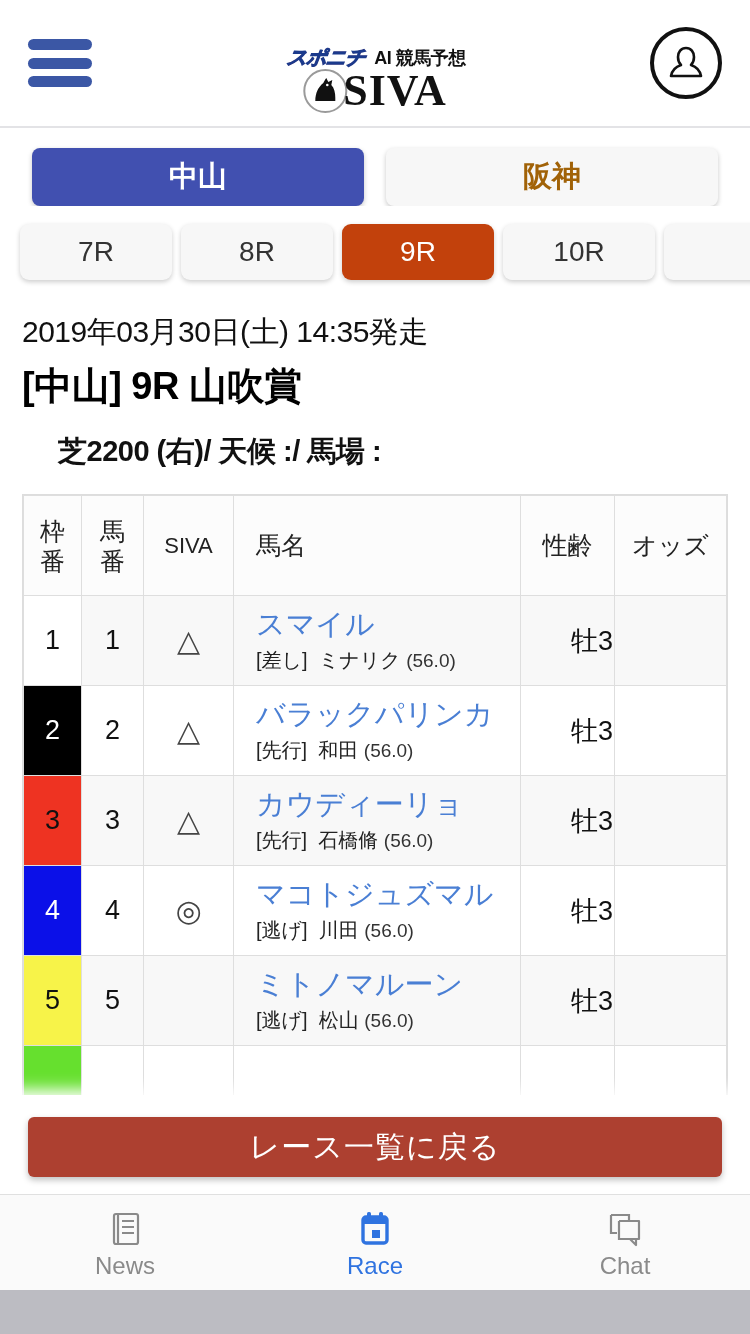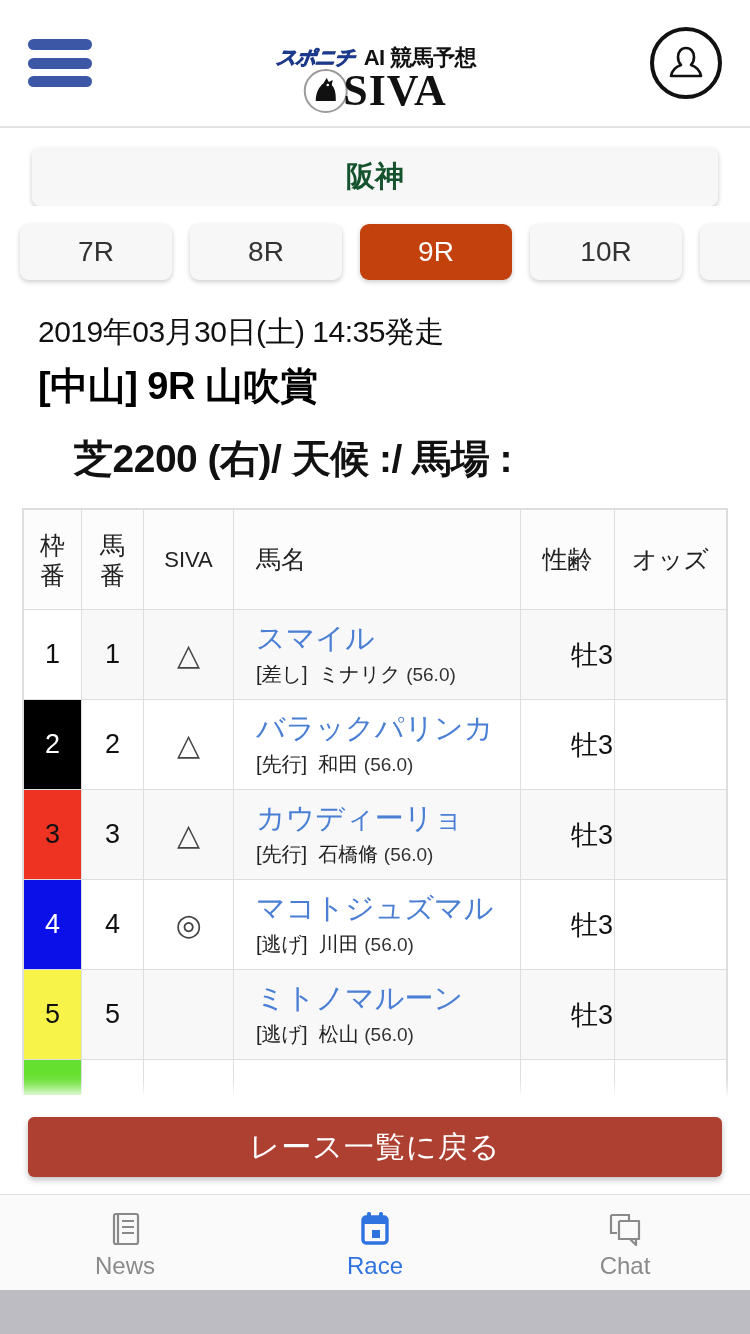--- a/index.html
+++ b/index.html
@@ -27,59 +27,59 @@
   .sponichi{
     display:inline-block;
     font-family:"Liberation Sans",sans-serif;
     font-weight:bold;font-style:italic;font-size:20px;line-height:20px;
     letter-spacing:-1px;
     color:#e01b1b;
     -webkit-text-stroke:1px #1b3a8c;
     padding:1px 3px;
     transform:skewX(-8deg);
   }
-  .ai-label{font-size:22px;font-weight:bold;color:#111;letter-spacing:-0.5px;line-height:20px;}
+  .ai-label{font-size:18px;font-weight:bold;color:#111;letter-spacing:-0.5px;line-height:20px;}
   .brand-bottom{display:flex;align-items:center;gap:2px;margin-top:1px;}
   .horse-badge{width:40px;height:40px;border-radius:50%;border:2px solid #9a9a9a;display:flex;align-items:center;justify-content:center;background:#fff;overflow:hidden;}
   .siva-word{font-family:"Liberation Serif","DejaVu Serif",serif;font-size:44px;font-weight:bold;line-height:44px;color:#111;letter-spacing:1px;margin-left:-6px;}
   .avatar{width:72px;height:72px;border-radius:50%;border:4px solid #111;display:flex;align-items:center;justify-content:center;box-sizing:border-box;overflow:hidden;cursor:pointer;background:#fff;}
 
   
   .venue-row{
     display:flex;gap:22px;padding:20px 32px 0 32px;box-sizing:border-box;background:#fff;
   }
   .venue-tab{
     flex:1;height:58px;border-radius:8px;
     display:flex;align-items:center;justify-content:center;
-    font-size:29px;font-weight:bold;color:#14532d;
+    font-size:29px;font-weight:bold;color:#a16207;
     background:#f7f7f7;
     box-shadow:0 2px 5px rgba(0,0,0,0.22);
     cursor:pointer;user-select:none;
   }
   .venue-tab.active{background:#4150b0;color:#ffffff;}
 
   
   .race-row{
-    display:flex;gap:18px;padding:18px 0 16px 20px;
+    display:flex;gap:9px;padding:18px 0 16px 20px;
     overflow:hidden;background:#fff;
   }
   .race-tab{
     min-width:152px;height:56px;border-radius:9px;
     display:flex;align-items:center;justify-content:center;
     font-size:28px;color:#333;background:#f7f7f7;
     box-shadow:0 2px 5px rgba(0,0,0,0.2);
     flex:0 0 auto;cursor:pointer;user-select:none;
   }
   .race-tab.active{background:#c2410c;color:#fff;}
 
   
-  .race-info{padding:14px 22px 0 38px;}
+  .race-info{padding:14px 22px 0 22px;}
   .race-date{font-size:30px;color:#111;letter-spacing:-0.5px;line-height:44px;}
   .race-title{font-size:38px;font-weight:bold;color:#000;letter-spacing:-0.5px;line-height:56px;margin-top:4px;}
-  .race-cond{font-size:39px;font-weight:bold;color:#111;margin:18px 0 0 36px;letter-spacing:-0.5px;}
+  .race-cond{font-size:29px;font-weight:bold;color:#111;margin:18px 0 0 36px;letter-spacing:-0.5px;}
 
   
   .table-wrap{
     margin:22px 22px 0 22px;
     border:1px solid #dddddd;
     border-bottom:none;
     overflow:hidden;
     flex:1 1 auto;
   }
   table.entries{border-collapse:collapse;width:100%;table-layout:fixed;}
@@ -188,20 +188,23 @@
     </div>
 
     <div class="avatar">
       <svg width="46" height="46" viewBox="0 0 46 46" aria-hidden="true">
         <path d="M23 8 c-5 0 -8 4 -8 9 c0 4 1 6 3 8 c-6 2 -9 6 -10 11 h30 c-1 -5 -4 -9 -10 -11 c2 -2 3 -4 3 -8 c0 -5 -3 -9 -8 -9 z" fill="none" stroke="#111" stroke-width="2.6" stroke-linejoin="round"></path>
       </svg>
     </div>
   </div>
 
   <div class="venue-row">
+    <div class="venue-tab active">
+      <span>中山</span>
+    </div>
     <div class="venue-tab">
       <span>阪神</span>
     </div>
   </div>
 
   <div class="race-row">
     <div class="race-tab">
       <span>7R</span>
     </div>
     <div class="race-tab">

